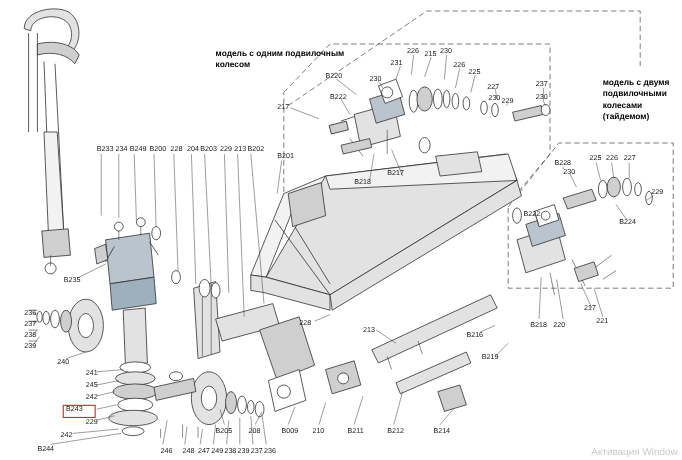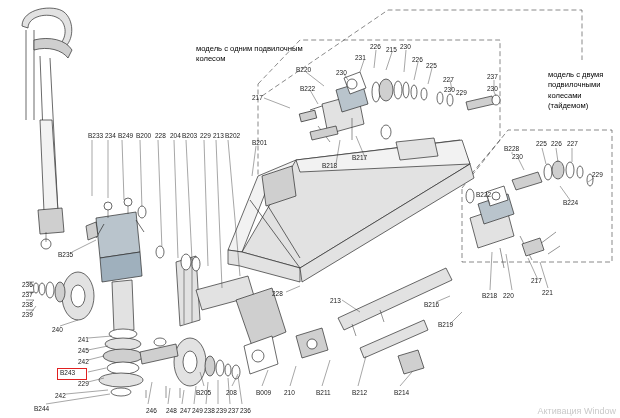--- a/index.html
+++ b/index.html
@@ -23,21 +23,21 @@
     position:absolute;
     font-size:6.5px;
     color:#1a1a1a;
     white-space:nowrap;
     line-height:1;
     letter-spacing:0;
   }
   .title{
     position:absolute;
     font-size:7.6px;
-    font-weight:normal;
+    font-weight:bold;
     color:#000;
     line-height:1.35;
     white-space:pre-line;
   }
   .hl{
     position:absolute;
     border:1.3px solid #e02020;
     box-sizing:border-box;
   }
   .wm{

